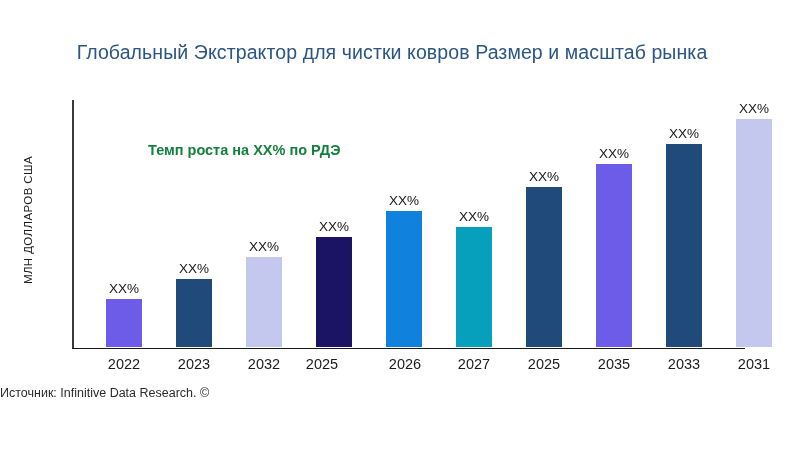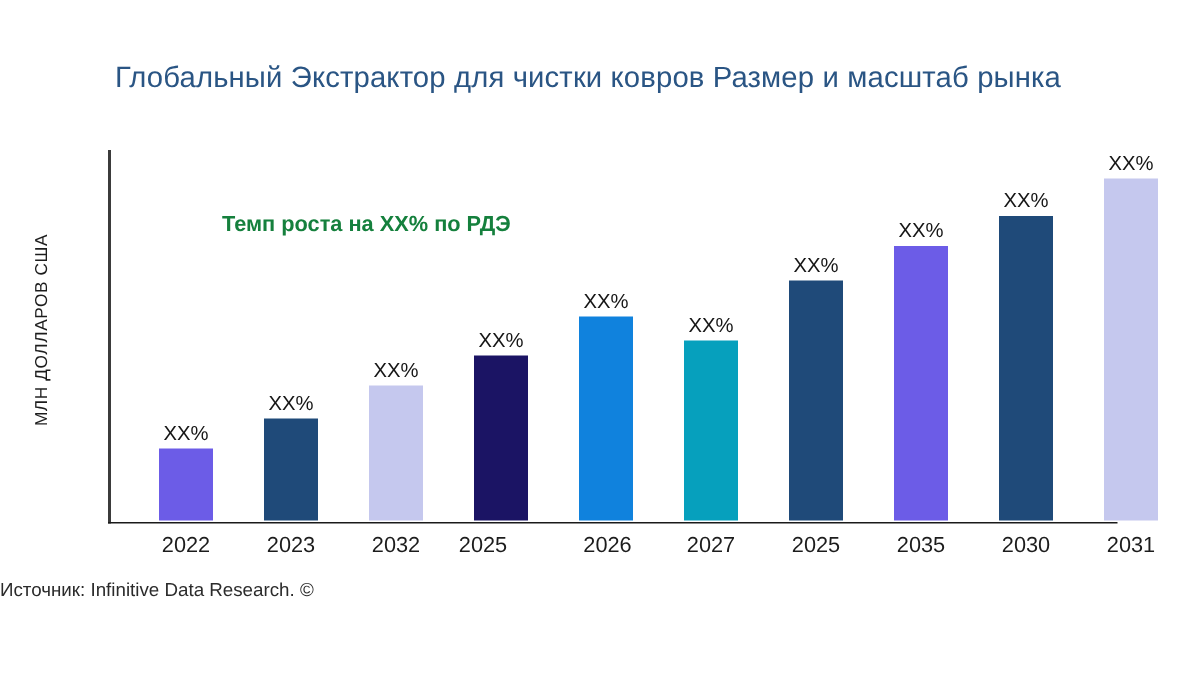--- a/index.html
+++ b/index.html
@@ -191,21 +191,21 @@
 
   <div id="ticks-layer">
       <div class="tick-label" style="left: 89px;">2022</div>
       <div class="tick-label" style="left: 159px;">2023</div>
       <div class="tick-label" style="left: 229px;">2032</div>
       <div class="tick-label" style="left: 287px;">2025</div>
       <div class="tick-label" style="left: 370px;">2026</div>
       <div class="tick-label" style="left: 439px;">2027</div>
       <div class="tick-label" style="left: 509px;">2025</div>
       <div class="tick-label" style="left: 579px;">2035</div>
-      <div class="tick-label" style="left: 649px;">2030</div>
+      <div class="tick-label" style="left: 649px;">2033</div>
       <div class="tick-label" style="left: 719px;">2031</div>
     </div>
 
   <div id="growth-note">Темп роста на XX% по РДЭ</div>
 
   <div id="source-note">Источник: Infinitive Data Research. ©</div>
 
 </div>
 
 </body></html>

